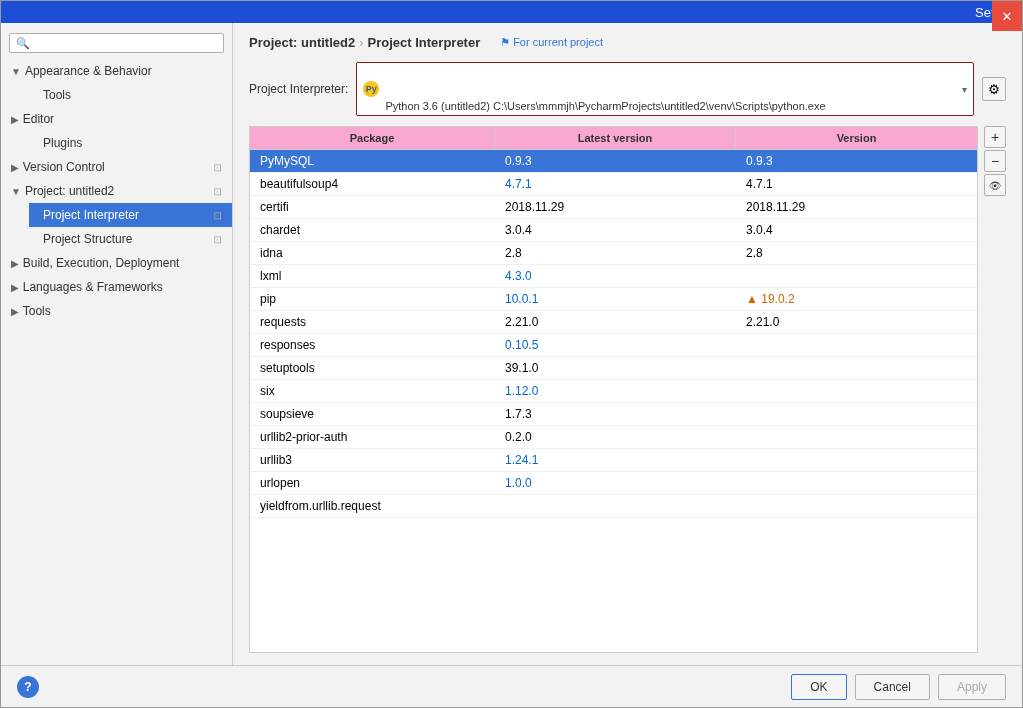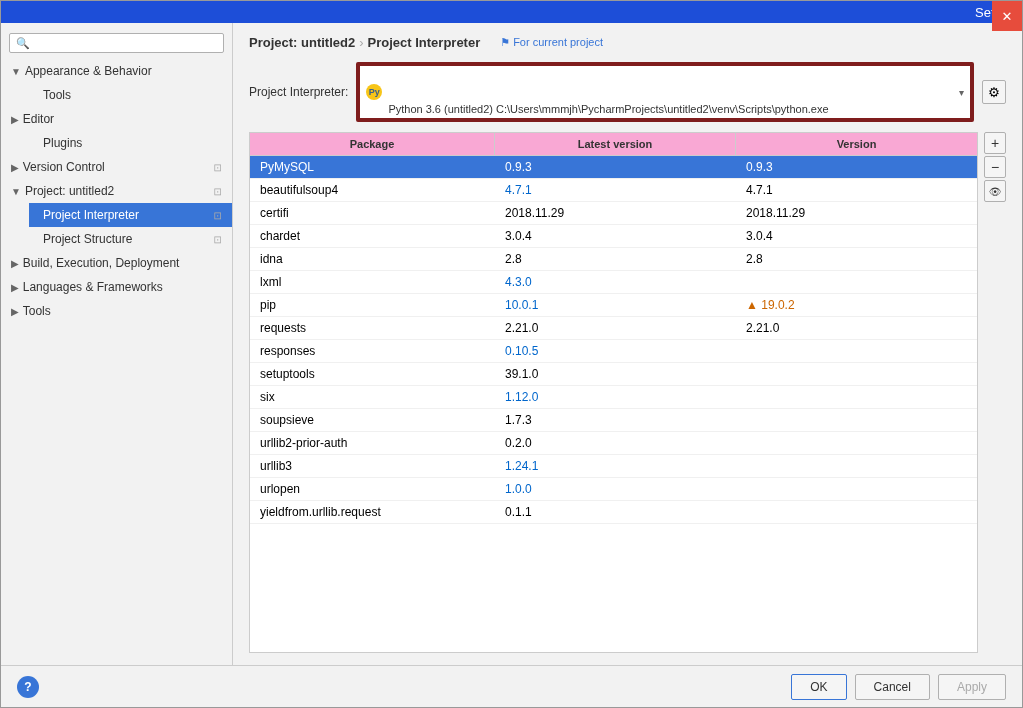--- a/index.html
+++ b/index.html
@@ -21,21 +21,21 @@
     .sidebar-sub .sidebar-item { padding-left: 14px; }
     .sidebar-sub .sidebar-item.active { background: #3875d7; color: white; }
     .main { flex: 1; display: flex; flex-direction: column; padding: 12px 16px; overflow: hidden; }
     .breadcrumb { display: flex; align-items: center; font-size: 13px; color: #333; margin-bottom: 12px; gap: 4px; }
     .breadcrumb .project-name { font-weight: bold; }
     .breadcrumb .sep { color: #aaa; }
     .breadcrumb .current { font-weight: bold; }
     .breadcrumb .for-current { margin-left: 16px; color: #3875d7; font-size: 11px; }
     .interpreter-row { display: flex; align-items: center; margin-bottom: 10px; gap: 8px; }
     .interpreter-label { color: #333; font-size: 12px; white-space: nowrap; }
-    .interpreter-select { flex: 1; display: flex; align-items: center; border: 4px solid #7f1d1d; background: #fff; border-radius: 2px; padding: 3px 6px; cursor: pointer; }
+    .interpreter-select { flex: 1; display: flex; align-items: center; border: 1px solid #7f1d1d; background: #fff; border-radius: 2px; padding: 3px 6px; cursor: pointer; }
     .interpreter-select .py-icon { width: 16px; height: 16px; background: #f7c518; border-radius: 50%; display: flex; align-items: center; justify-content: center; font-size: 9px; font-weight: bold; color: #3a5f8a; margin-right: 6px; flex-shrink: 0; }
     .interpreter-select .path-text { font-size: 11px; color: #333; flex: 1; overflow: hidden; text-overflow: ellipsis; white-space: nowrap; margin-top: 34px; }
     .interpreter-select .dropdown-arrow { color: #666; font-size: 10px; margin-left: 4px; }
     .interpreter-settings-btn { width: 24px; height: 24px; border: 1px solid #b0b0b0; background: #f5f5f5; cursor: pointer; display: flex; align-items: center; justify-content: center; border-radius: 2px; }
     .packages-panel { flex: 1; display: flex; overflow: hidden; position: relative; }
     .packages-table { flex: 1; border: 1px solid #ccc; overflow-y: auto; background: #fff; }
     .table-header { display: grid; grid-template-columns: 245px 1fr 1fr; background: #f9a8d4; border-bottom: 1px solid #ccc; position: sticky; top: 0; z-index: 1; }
     .table-header div { padding: 5px 10px; font-weight: bold; color: #333; font-size: 11px; text-align: center; border-right: 1px solid #ccc; }
     .table-header div:last-child { border-right: none; }
     .table-row { display: grid; grid-template-columns: 245px 1fr 1fr; border-bottom: 1px solid #f0f0f0; }
@@ -232,21 +232,20 @@
             <div class="version-blue">1.24.1</div>
             <div></div>
           </div>
           <div class="table-row">
             <div>urlopen</div>
             <div class="version-blue">1.0.0</div>
             <div></div>
           </div>
           <div class="table-row">
             <div>yieldfrom.urllib.request</div>
-            <div>0.1.1</div>
             <div></div>
           </div>
         </div>
 
         <div class="side-buttons">
           <button class="side-btn">+</button>
           <button class="side-btn">−</button>
           <button class="side-btn" style="font-size:10px;">👁</button>
         </div>
       </div>

